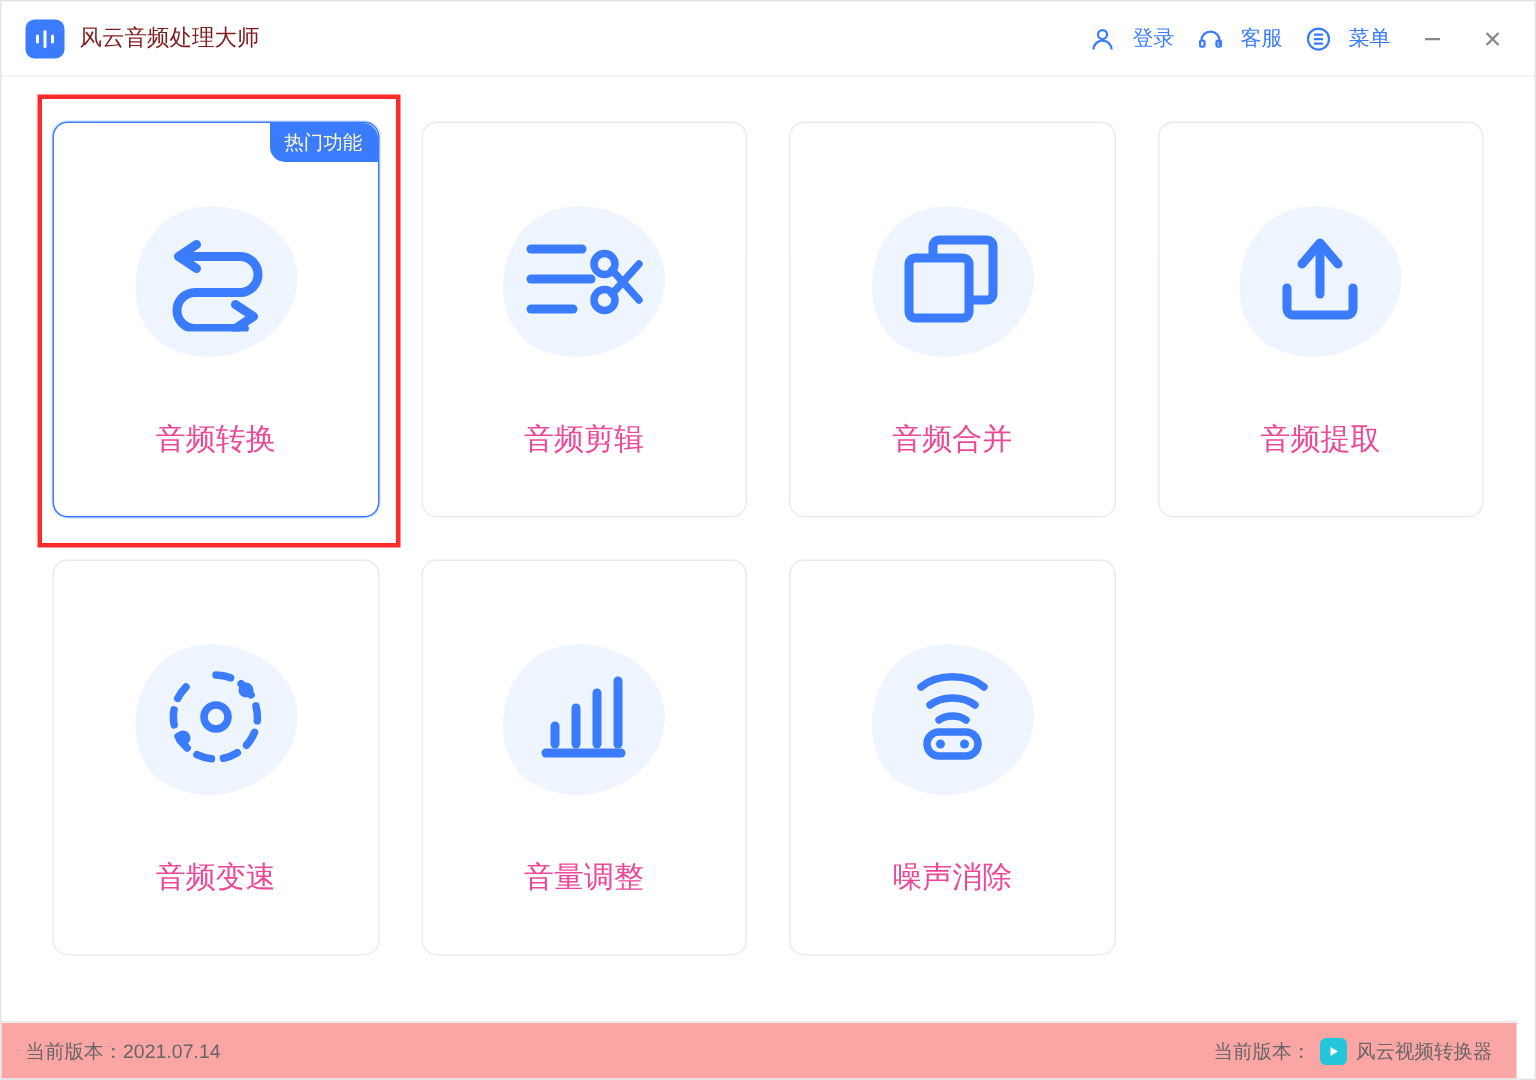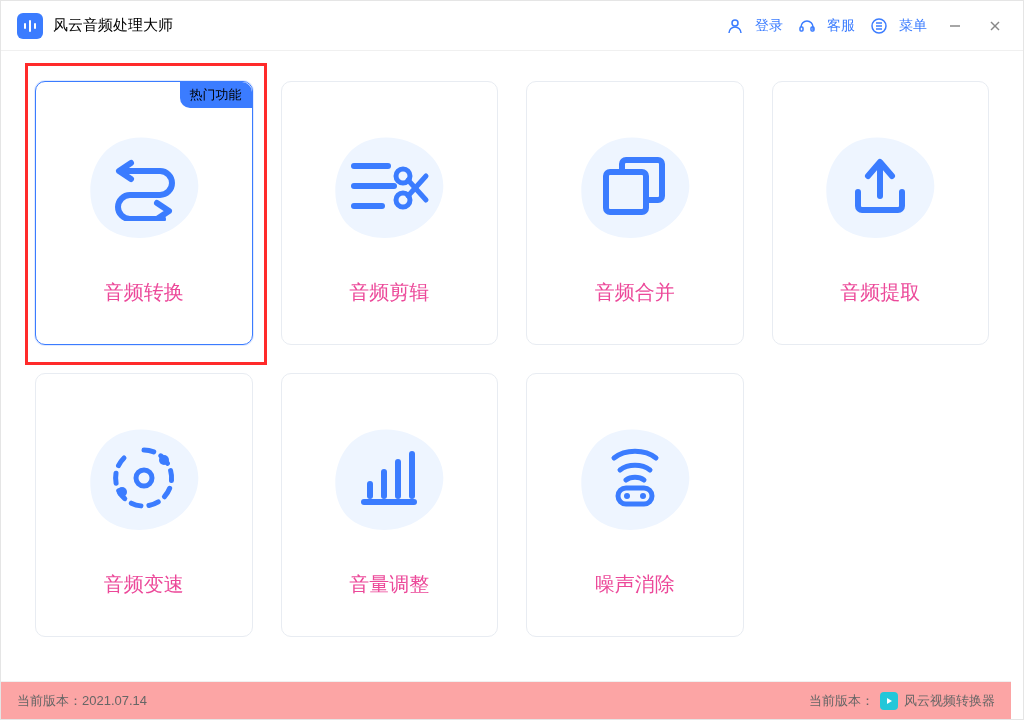--- a/index.html
+++ b/index.html
@@ -23,21 +23,21 @@
     width: 26px;
     height: 26px;
     background: #3b7cff;
     border-radius: 6px;
     display: flex;
     align-items: center;
     justify-content: center;
     margin-right: 10px;
   }
   .app-logo svg { display: block; }
-  .app-title { font-size: 15px; color: #000000; }
+  .app-title { font-size: 15px; color: #7f1d1d; }
   .title-spacer { flex: 1; }
   .title-actions { display: flex; align-items: center; gap: 16px; }
   .title-action {
     display: flex;
     align-items: center;
     gap: 12px;
     color: #3b7cff;
     font-size: 14px;
     cursor: pointer;
   }
@@ -95,21 +95,21 @@
   }
   .card-label {
     font-size: 20px;
     color: #ec4899;
   }
   .badge {
     position: absolute;
     top: 0;
     right: 0;
     background: #3b7cff;
-    color: #000000;
+    color: #fef9c3;
     font-size: 13px;
     padding: 4px 10px;
     border-top-right-radius: 10px;
     border-bottom-left-radius: 10px;
   }
   .highlight-box {
     position: absolute;
     border: 3px solid #ff2a2a;
     pointer-events: none;
   }

